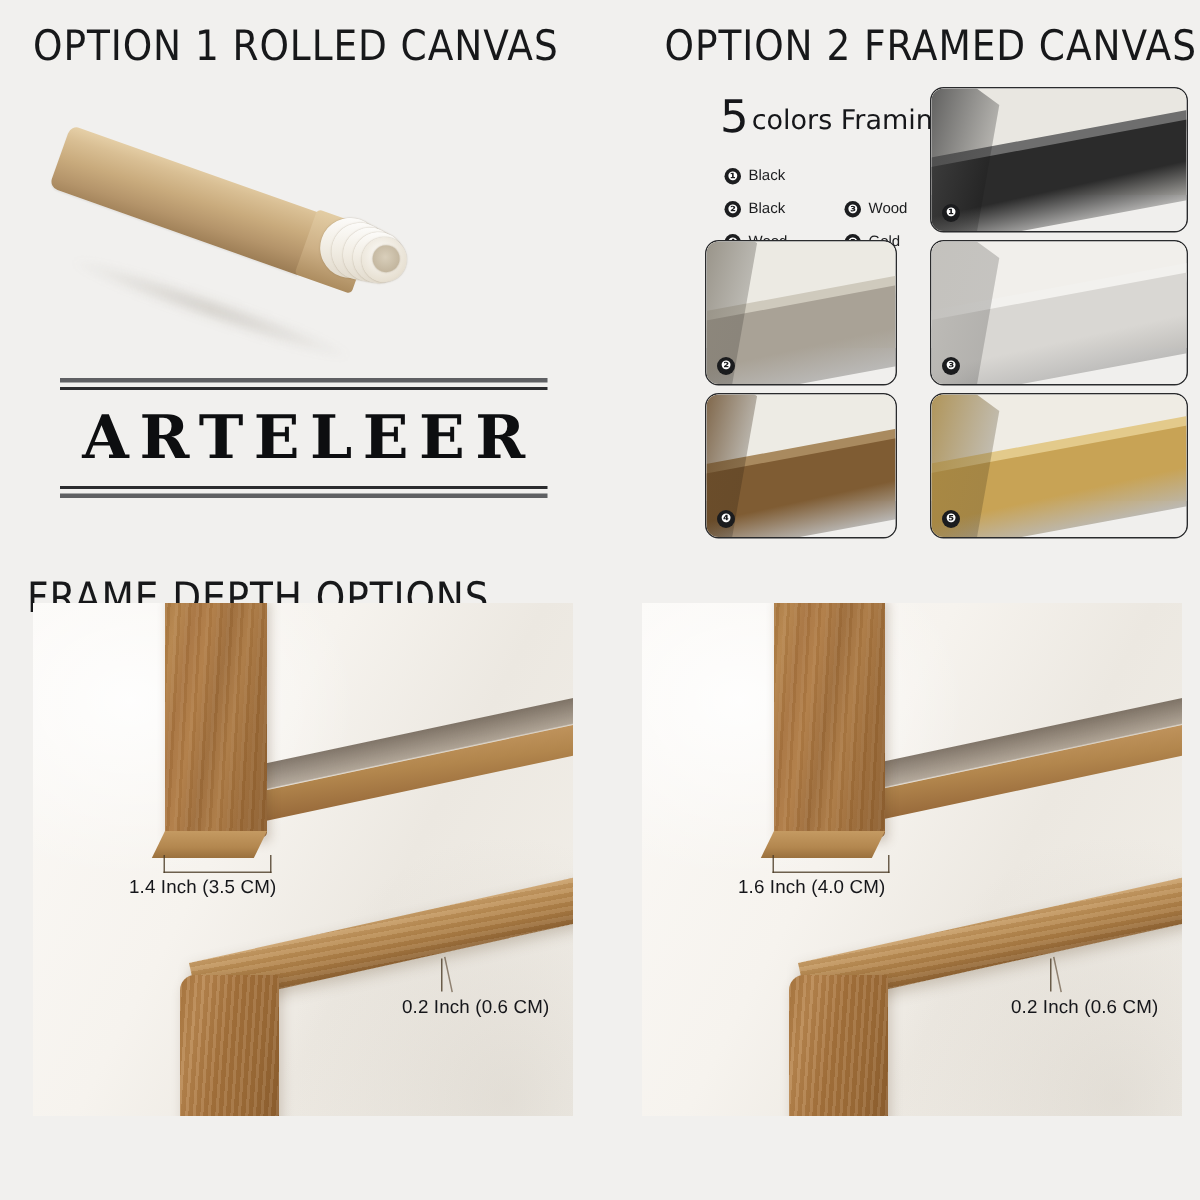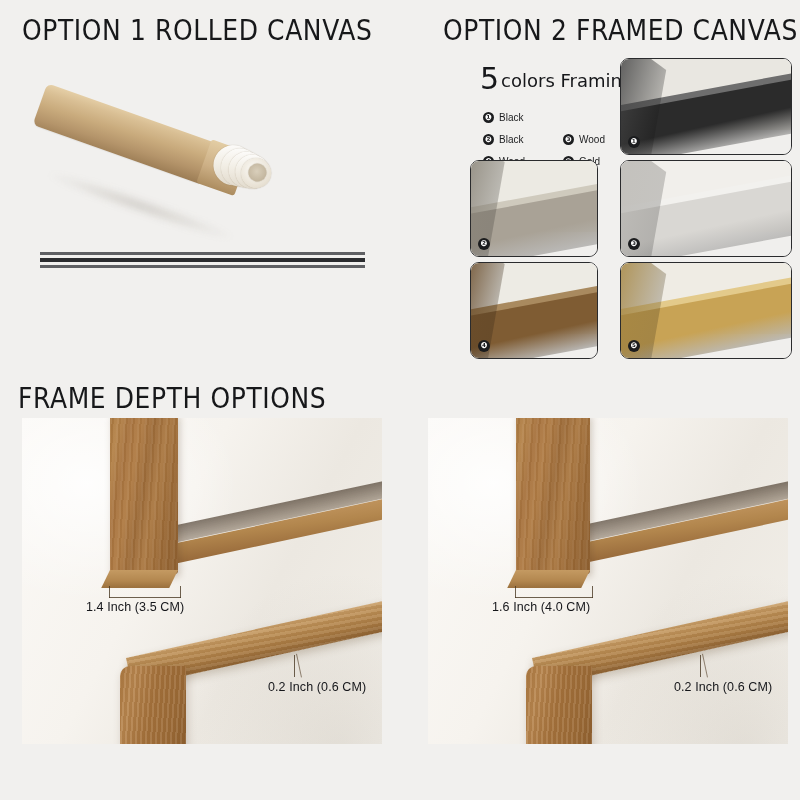--- a/index.html
+++ b/index.html
@@ -238,21 +238,21 @@
     font-weight: 700;
     line-height: 12px;
     text-align: center;
     font-family: "DejaVu Sans", sans-serif;
     z-index: 6;
   }
 
   
   .depth-photo {
     position: absolute;
-    top: 418px;
+    top: 402px;
     width: 360px;
     height: 360px;
     overflow: hidden;
     background: #faf8f5;
   }
   #depth-left  { left: 22px; }
   #depth-right { left: 428px; }
 
   .wall {
     position: absolute;
@@ -410,20 +410,21 @@
       </div>
     </div>
   </div>
 
   <div id="logo-block">
     <div class="logo-rule-top">
       <div class="rule-thick"></div>
       <div class="rule-gap"></div>
       <div class="rule-thin"></div>
     </div>
+    <div id="logo-word">ARTELEER</div>
     <div class="logo-rule-bottom">
       <div class="rule-thin"></div>
       <div class="rule-gap"></div>
       <div class="rule-thick"></div>
     </div>
   </div>
 
   <div class="headline" id="title-opt2">OPTION 2 FRAMED CANVAS</div>
 
   <div id="framing-panel">

